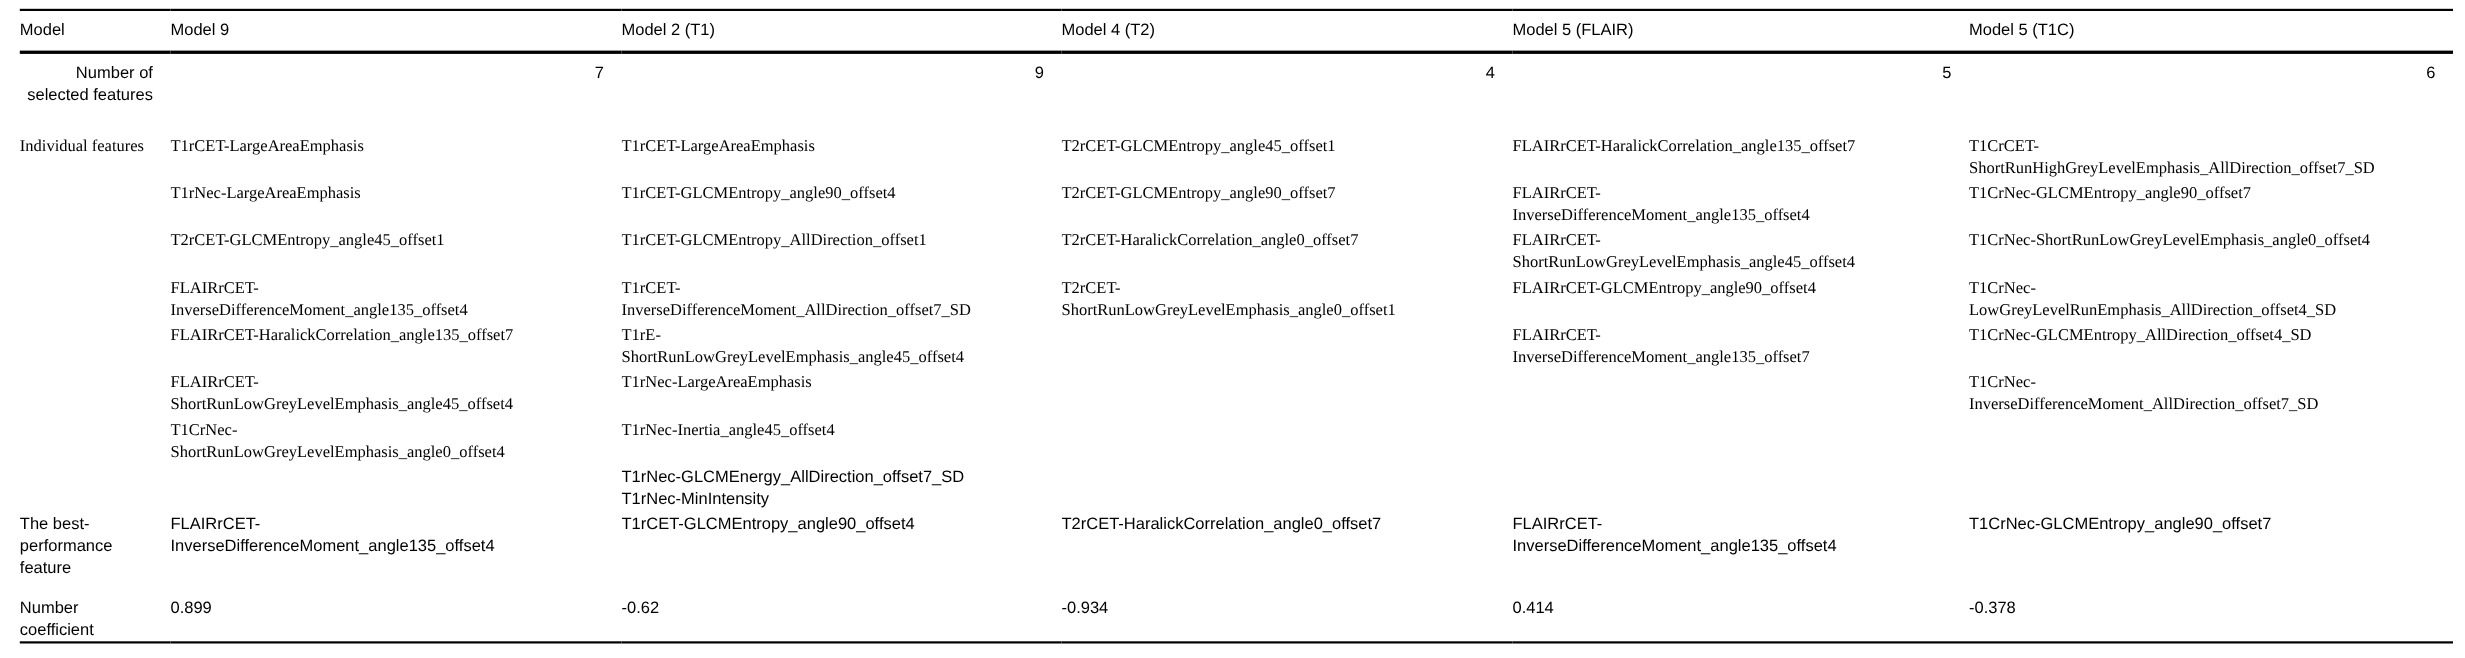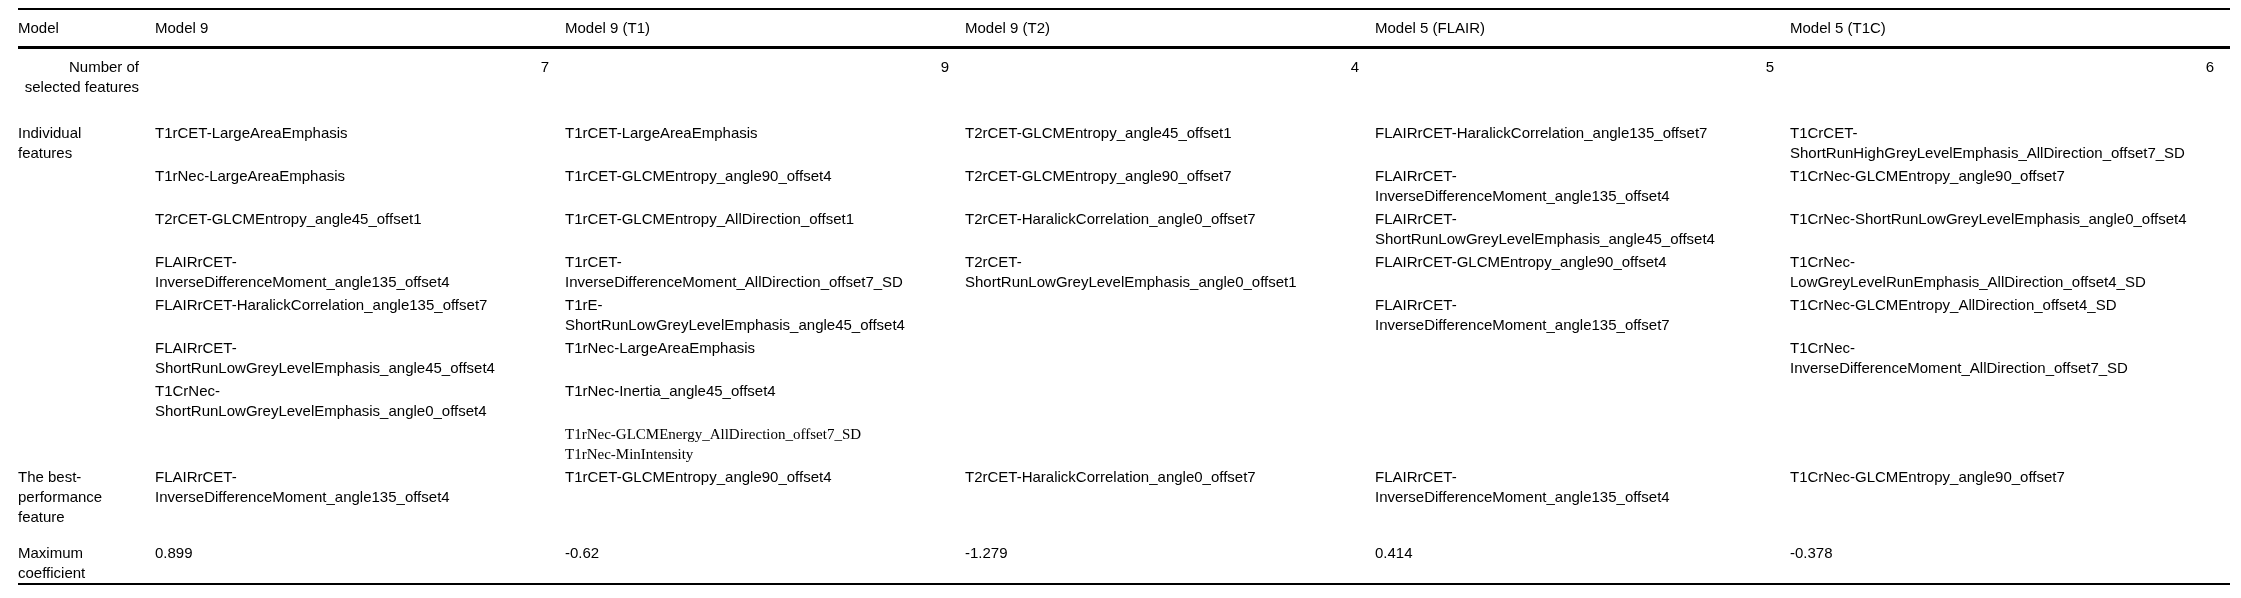--- a/index.html
+++ b/index.html
@@ -48,44 +48,44 @@
     text-align: left;
     font-size: 15px;
     line-height: 20px;
     padding: 0 16px 0 0;
     white-space: pre-line;
     overflow: hidden;
   }
   td.row-label { padding-right: 16px; }
 
   tr.nsf td { padding-top: 8px; height: 66px; text-align: right; }
-  tr.fr td { height: 43px; }
-  tr.fr-s td { height: 20px; font-family: Liberation Serif, serif; }
+  tr.fr td { height: 43px; font-family: Liberation Serif, serif; }
+  tr.fr-s td { height: 20px; }
   tr.best td { padding-top: 3px; height: 76px; }
   tr.maxc td { height: 40px; }
 </style>
 </head>
 <body>
 
 <div class="table-wrap">
   <table class="paper-table">
     <colgroup>
       <col class="c-label">
         <col class="c-m1">
         <col class="c-m2">
         <col class="c-m3">
         <col class="c-m4">
         <col class="c-m5">
     </colgroup>
     <thead>
       <tr>
         <th>Model</th>
         <th>Model 9</th>
-        <th>Model 9 (T1)</th>
-        <th>Model 9 (T2)</th>
+        <th>Model 2 (T1)</th>
+        <th>Model 4 (T2)</th>
         <th>Model 5 (FLAIR)</th>
         <th>Model 5 (T1C)</th>
       </tr>
     </thead>
     <tbody>
       <tr class="nsf">
         <td class="row-label">Number of selected features</td>
         <td>7</td>
         <td>9</td>
         <td>4</td>
@@ -175,22 +175,22 @@
         <td>FLAIRrCET-
 InverseDifferenceMoment_angle135_offset4</td>
         <td>T1rCET-GLCMEntropy_angle90_offset4</td>
         <td>T2rCET-HaralickCorrelation_angle0_offset7</td>
         <td>FLAIRrCET-
 InverseDifferenceMoment_angle135_offset4</td>
         <td>T1CrNec-GLCMEntropy_angle90_offset7</td>
       </tr>
 
       <tr class="maxc">
-        <td class="row-label">Maximum coefficient</td>
+        <td class="row-label">Number coefficient</td>
         <td>0.899</td>
         <td>-0.62</td>
-        <td>-1.279</td>
+        <td>-0.934</td>
         <td>0.414</td>
         <td>-0.378</td>
       </tr>
     </tbody>
   </table>
 </div>
 
 </body></html>

